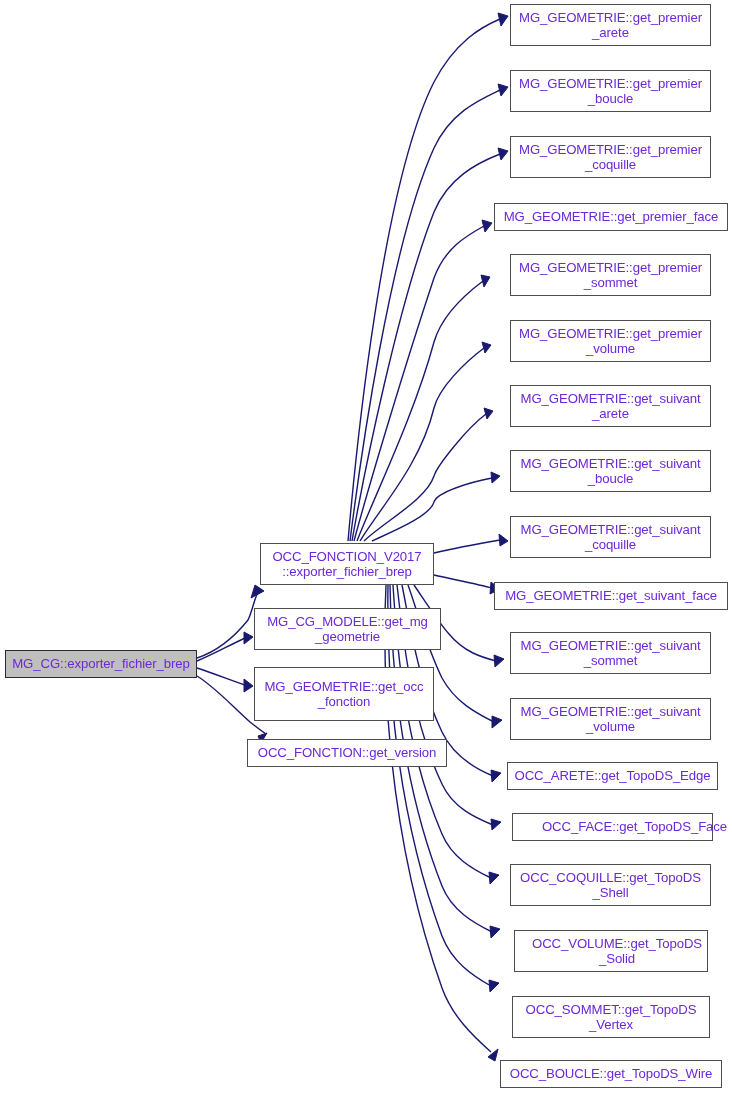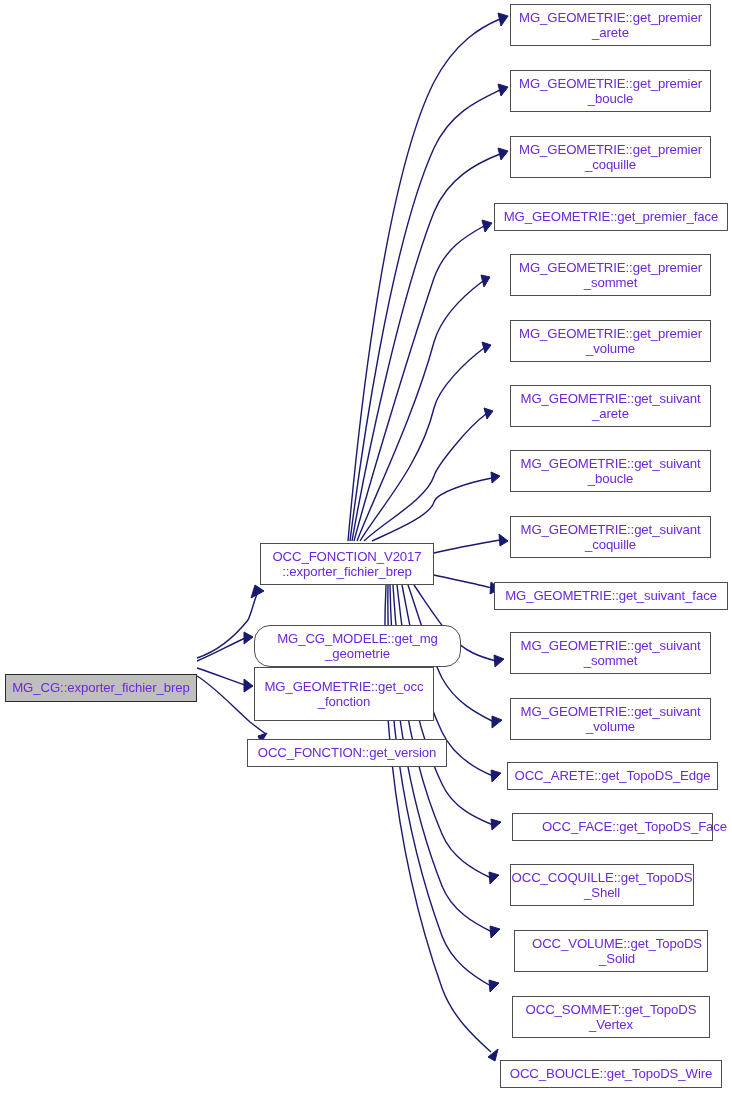--- a/index.html
+++ b/index.html
@@ -107,21 +107,21 @@
       <path d="M393,585 C396,631 402,741 442,834 C452,858 474,870 491,878"></path>
       <polygon points="489,872 499,875 490,884"></polygon>
       <path d="M390,585 C391,637 395,767 442,886 C452,911 474,923 492,932"></path>
       <polygon points="490,926 500,929 491,938"></polygon>
       <path d="M388,585 C387,643 389,792 442,936 C452,962 473,976 491,986"></path>
       <polygon points="489,980 499,983 490,992"></polygon>
       <path d="M386,585 C383,648 382,819 442,988 C452,1016 473,1036 491,1052"></path>
       <polygon points="488,1057 498,1049 495,1061"></polygon>
     </svg>
   <div id="node-layer">
-      <div class="node-box root" style="left: 5px; top: 650px; width: 192px; height: 28px; margin-top: 24px;">
+      <div class="node-box root" style="left: 5px; top: 650px; width: 192px; height: 28px;">
         <span class="node-label">MG_CG::exporter_fichier_brep</span>
       </div>
       <div class="node-box" style="left: 510px; top: 4px; width: 201px; height: 42px;">
         <span class="node-label">MG_GEOMETRIE::get_premier
 _arete</span>
       </div>
       <div class="node-box" style="left: 510px; top: 70px; width: 201px; height: 42px;">
         <span class="node-label">MG_GEOMETRIE::get_premier
 _boucle</span>
       </div>
@@ -162,40 +162,40 @@
       <div class="node-box" style="left: 510px; top: 698px; width: 201px; height: 42px;">
         <span class="node-label">MG_GEOMETRIE::get_suivant
 _volume</span>
       </div>
       <div class="node-box" style="left: 507px; top: 762px; width: 211px; height: 28px;">
         <span class="node-label">OCC_ARETE::get_TopoDS_Edge</span>
       </div>
       <div class="node-box" style="left: 512px; top: 813px; width: 201px; height: 28px; padding-left: 44px;">
         <span class="node-label">OCC_FACE::get_TopoDS_Face</span>
       </div>
-      <div class="node-box" style="left: 510px; top: 864px; width: 184px; height: 42px;">
+      <div class="node-box" style="left: 510px; top: 864px; width: 201px; height: 42px;">
         <span class="node-label">OCC_COQUILLE::get_TopoDS
 _Shell</span>
       </div>
       <div class="node-box" style="left: 514px; top: 930px; width: 194px; height: 42px; padding-left: 12px;">
         <span class="node-label">OCC_VOLUME::get_TopoDS
 _Solid</span>
       </div>
       <div class="node-box" style="left: 512px; top: 996px; width: 198px; height: 42px;">
         <span class="node-label">OCC_SOMMET::get_TopoDS
 _Vertex</span>
       </div>
       <div class="node-box" style="left: 500px; top: 1060px; width: 222px; height: 28px;">
         <span class="node-label">OCC_BOUCLE::get_TopoDS_Wire</span>
       </div>
       <div class="node-box" style="left: 260px; top: 543px; width: 174px; height: 42px;">
         <span class="node-label">OCC_FONCTION_V2017
 ::exporter_fichier_brep</span>
       </div>
-      <div class="node-box" style="left: 254px; top: 625px; width: 207px; height: 42px; border-radius: 16px;">
+      <div class="node-box" style="left: 254px; top: 608px; width: 187px; height: 42px;">
         <span class="node-label">MG_CG_MODELE::get_mg
 _geometrie</span>
       </div>
       <div class="node-box" style="left: 254px; top: 667px; width: 180px; height: 54px;">
         <span class="node-label">MG_GEOMETRIE::get_occ
 _fonction</span>
       </div>
       <div class="node-box" style="left: 247px; top: 739px; width: 200px; height: 28px;">
         <span class="node-label">OCC_FONCTION::get_version</span>
       </div>

